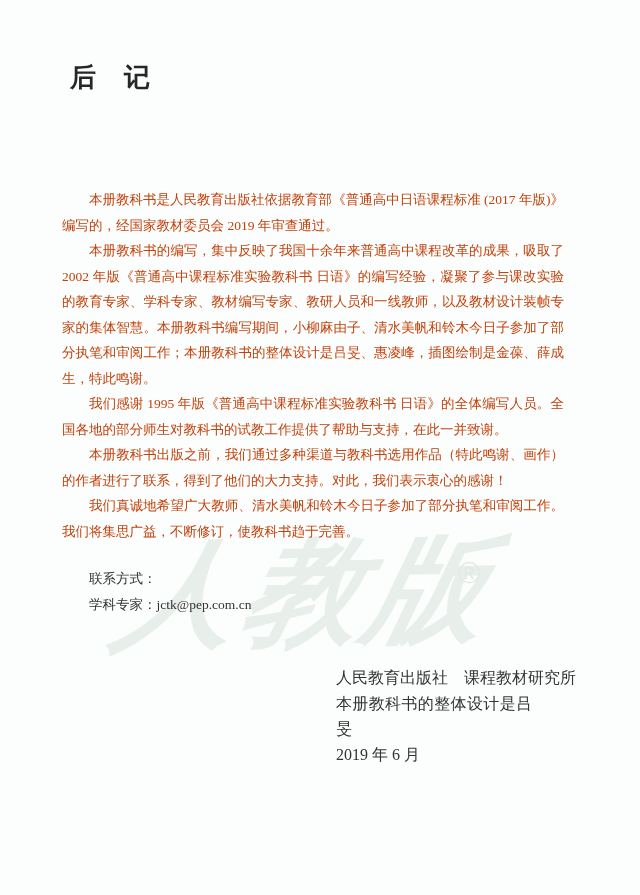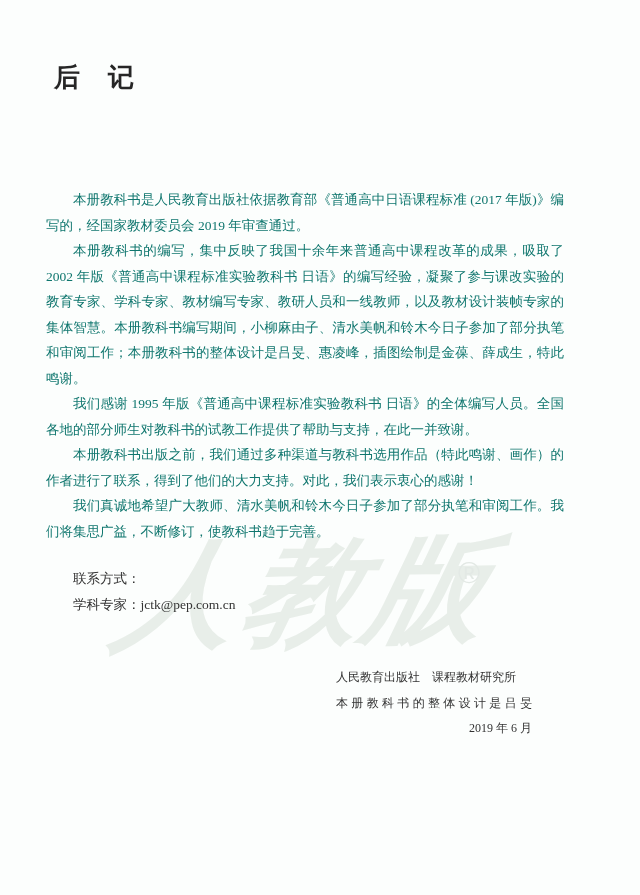--- a/index.html
+++ b/index.html
@@ -50,68 +50,68 @@
     top: 26px;
     font-size: 30px;
     line-height: 30px;
     font-style: normal;
     color: #e3e9e5;
     font-family: "Liberation Sans", "DejaVu Sans", sans-serif;
   }
   .content {
     position: relative;
     z-index: 1;
-    padding: 64px 76px 0 46px;
+    padding: 64px 76px 0 62px;
   }
   .title {
     margin: 0 0 95px 8px;
     font-size: 26px;
     line-height: 28px;
     font-weight: bold;
     color: #262626;
     letter-spacing: 1px;
   }
   .para {
     margin: 0;
     font-size: 13.5px;
     line-height: 25.5px;
     text-align: justify;
     text-indent: 2em;
-    color: #0f766e;
+    color: #c2410c;
   }
   .contact {
     margin-top: 22px;
     padding-left: 2em;
     font-size: 13.5px;
     line-height: 25.5px;
   }
   .contact p {
     margin: 0;
   }
   .colophon {
     margin-top: 48px;
     margin-left: auto;
     margin-right: 32px;
     width: 196px;
-    font-size: 12px;
+    font-size: 16px;
     line-height: 25.5px;
     color: #333333;
   }
   .colophon p {
     margin: 0;
   }
   .colophon .c1 {
     white-space: nowrap;
   }
   .colophon .c2 {
     text-align: justify;
     text-align-last: justify;
   }
   .colophon .c3 {
-    text-align: right;
+    text-align: left;
   }
 </style>
 </head>
 <body>
 
 <div class="page">
 
   <div class="watermark" aria-hidden="true">
     <span class="wm-text">人教版</span>
     <span class="wm-reg">®</span>

